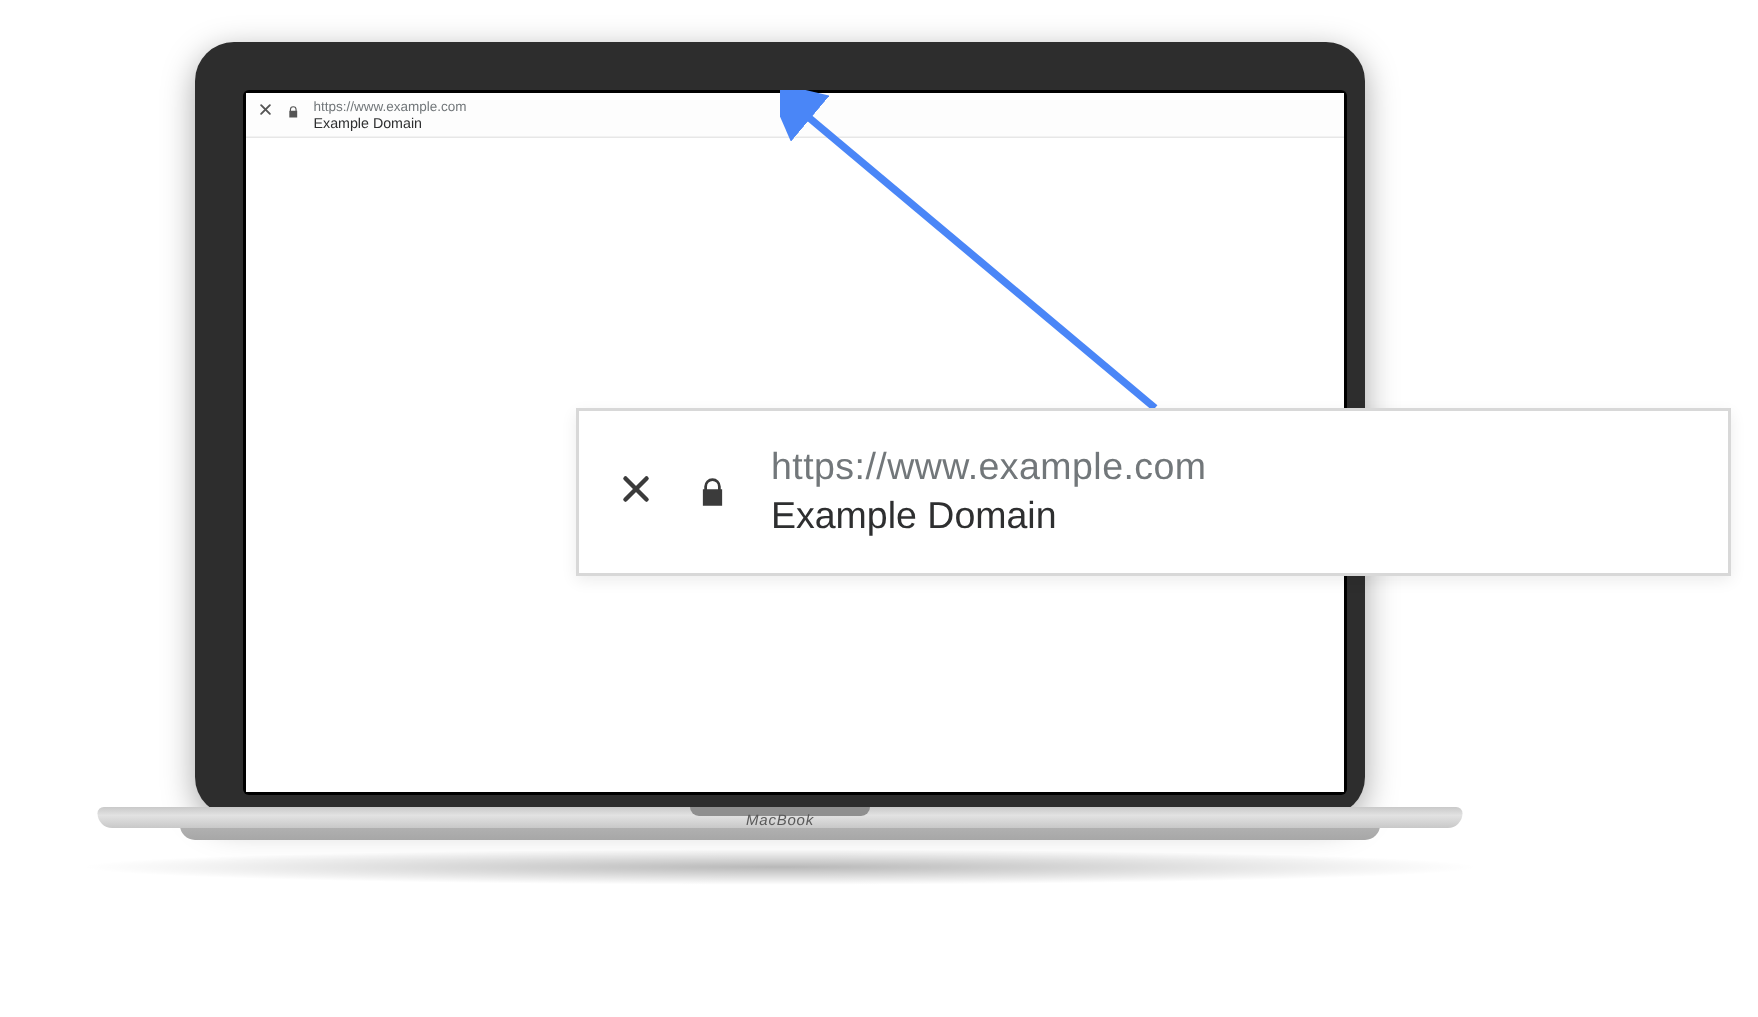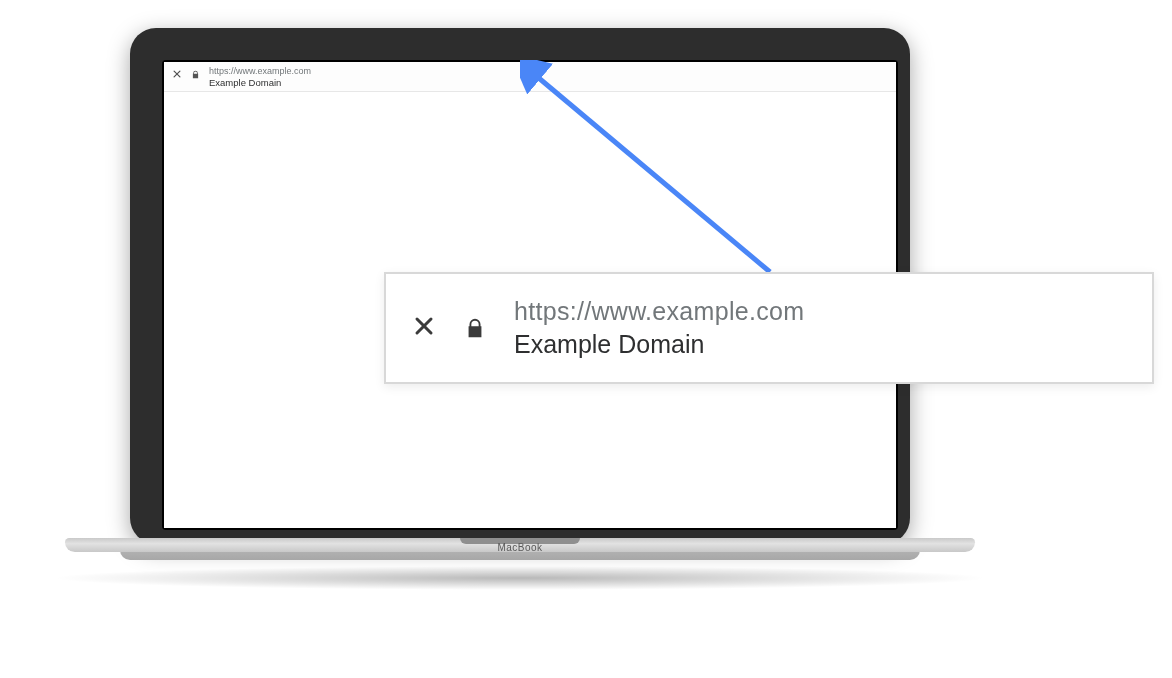--- a/index.html
+++ b/index.html
@@ -61,20 +61,21 @@
   .mini-url{font-size:9px;color:var(--url-color);line-height:11px;}
   .mini-title{font-size:9.5px;color:var(--title-color);line-height:11px;}
 
   
   .base{
     position:absolute;
     left:0; top:510px;
     width:800px; height:22px;
     background:linear-gradient(#8d8d8d,#b7b7b7 35%,#a7a7a7);
     border-radius:0 0 10px 10px;
+    font-style:italic;
   }
   .base::before{
     content:"";
     position:absolute;
     left:-55px; right:-55px; top:0; height:14px;
     background:linear-gradient(#c9c9c9,#e2e2e2 40%,#c8c8c8);
     border-radius:6px 6px 14px 14px;
   }
   .base::after{
     content:"";

